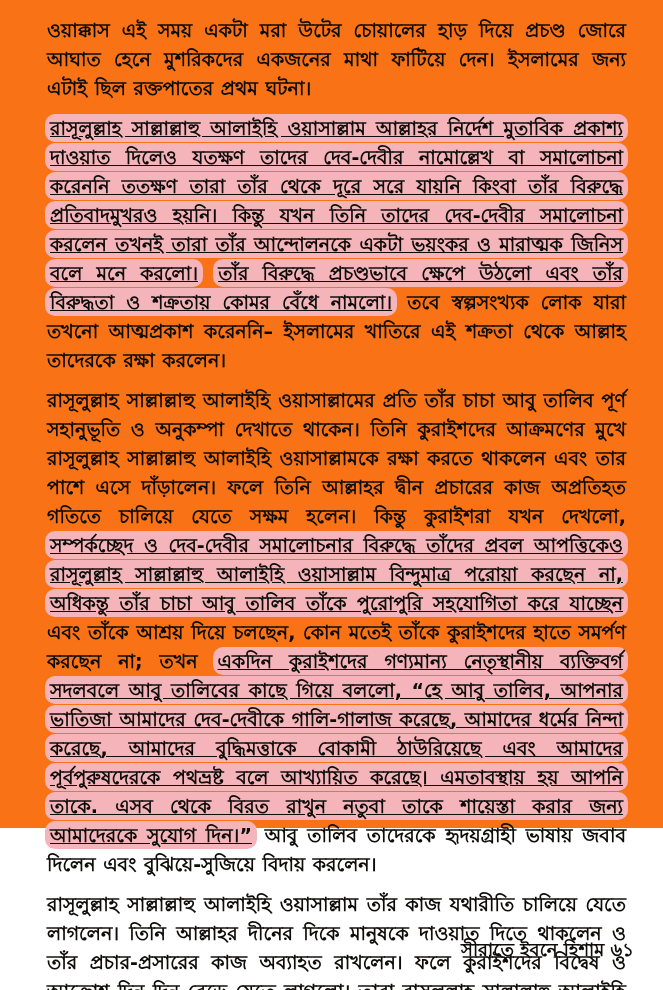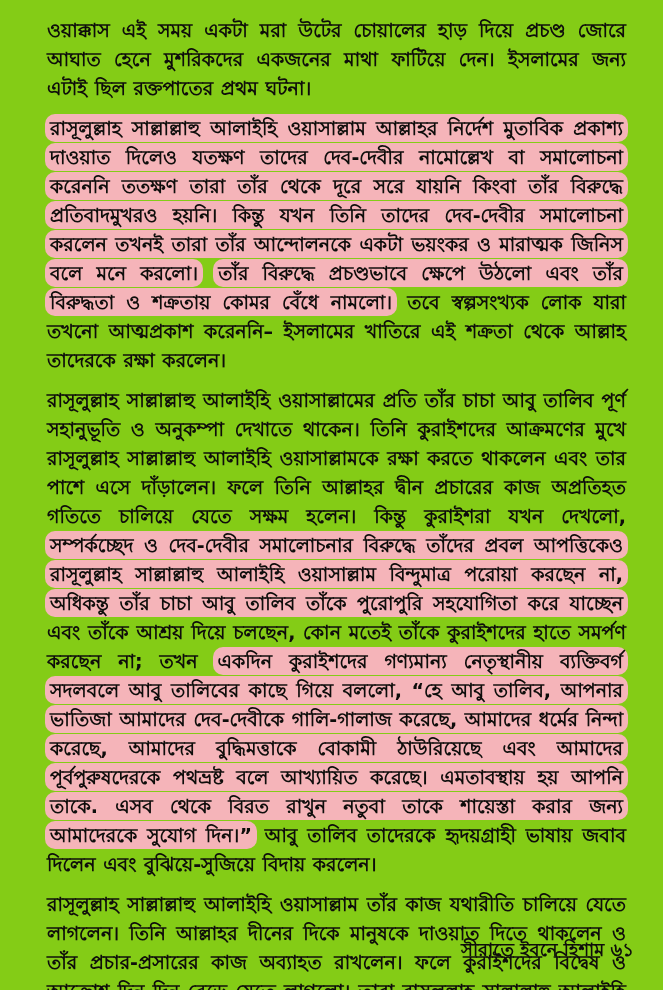--- a/index.html
+++ b/index.html
@@ -11,40 +11,41 @@
     width: 663px;
     height: 990px;
     position: relative;
     font-family: "DejaVu Sans", "Liberation Sans", sans-serif;
     color: #0e0d0b;
     overflow: hidden;
   }
   .page {
     box-sizing: border-box;
     width: 663px;
-    height: 990px;
+    height: 828px;
     padding: 16px 37px 0 47px;
     position: relative;
-    background: #84cc16;
+    background: #f97316;
   }
   .para {
     font-size: 19px;
     line-height: 29px;
     font-weight: 600;
     text-align: justify;
     margin: 0 0 11px 0;
     word-spacing: 1px;
   }
   .hl {
     background: #f5b4b9;
     border-radius: 10px;
     padding: 3px 5px;
     margin: 16px -2px;
     -webkit-box-decoration-break: clone;
     box-decoration-break: clone;
+    text-decoration: underline;
   }
   .footer {
     position: absolute;
     right: 29px;
     top: 938px;
     font-size: 18px;
     line-height: 24px;
     font-weight: 600;
     color: #0e0d0b;
   }

